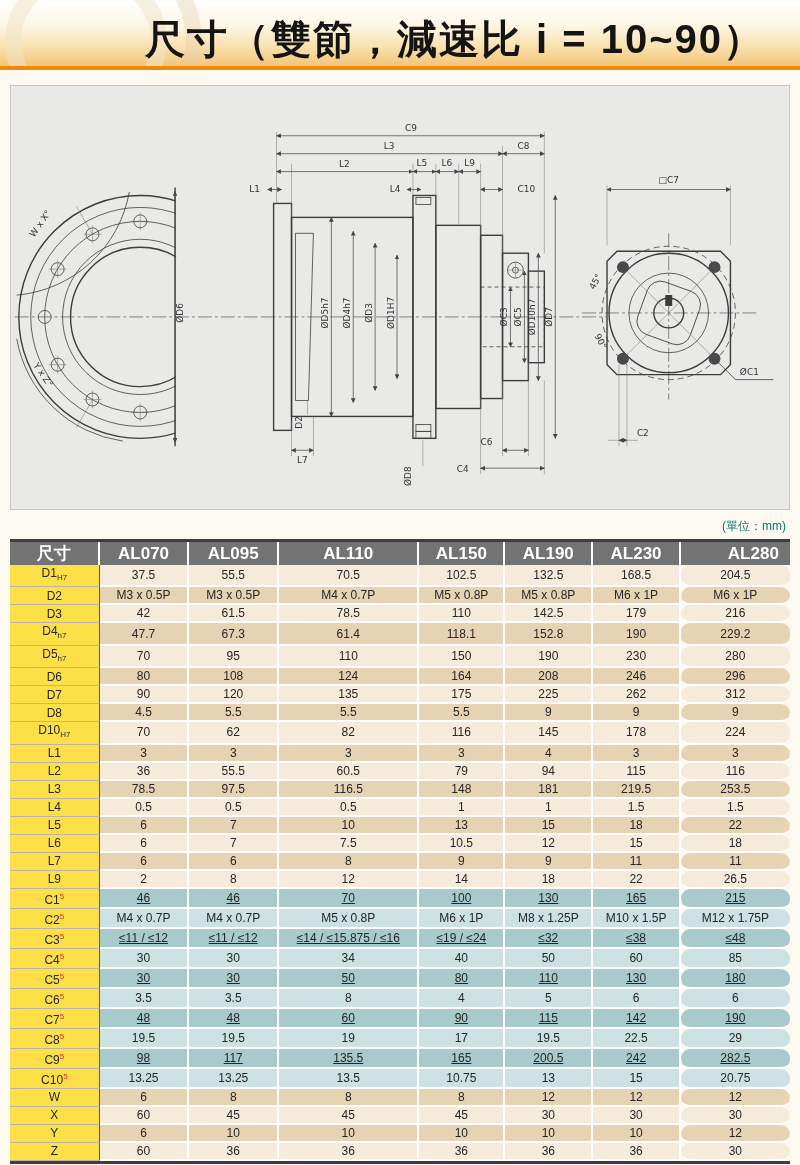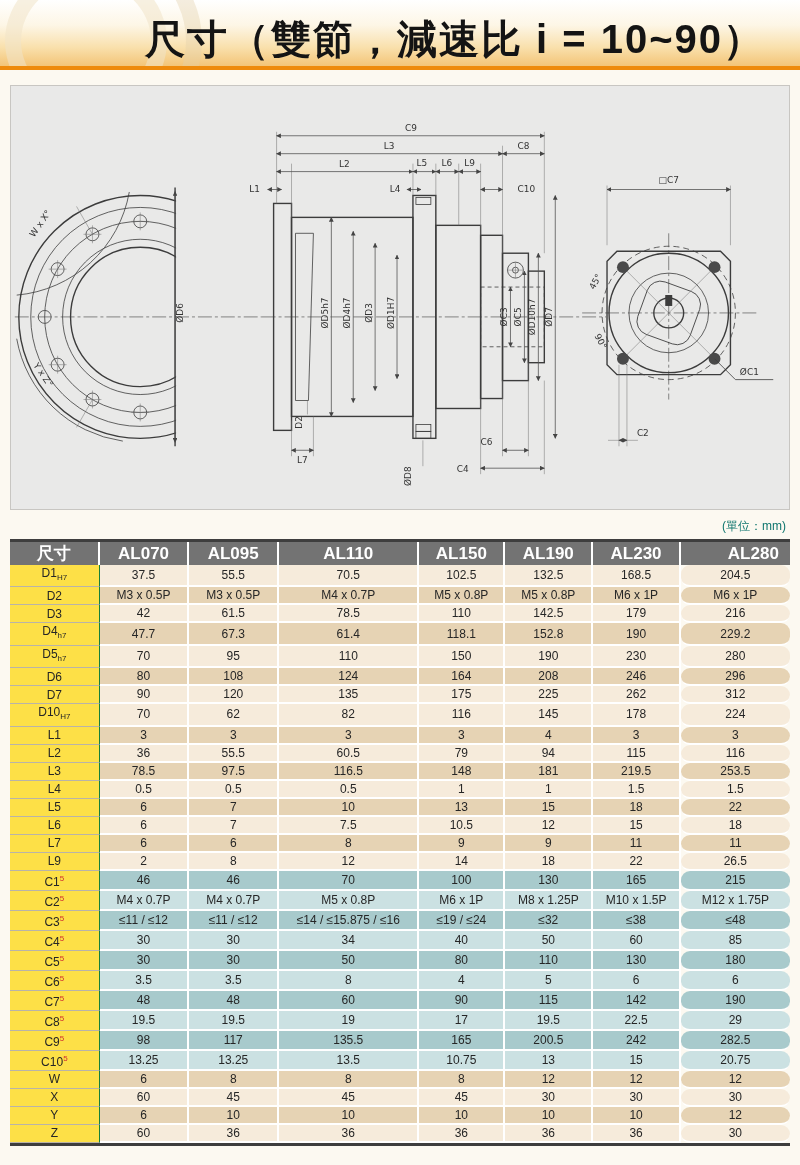--- a/index.html
+++ b/index.html
@@ -53,21 +53,21 @@
   }
   th:last-child { border-right:none;padding-left:36px; }
   td { font-size:12px; line-height:14px; padding:1px 2px; text-align:center;
        border-right:2px solid #FFF; border-bottom:2px solid #FFF; }
   td:last-child { border-right:none;border-radius:9px; }
   td.lbl { background:#fde047; border-right:1px solid #15803d; border-bottom:1px solid #b9b3a8; }
   td.lbl sub { font-size:8px; }
   td.lbl sup { font-size:8px; color:#D03030; }
   .tan-light  { background:#F6EBDB; }
   .tan-dark   { background:#E6D3B4; }
-  .teal-dark  { background:#A8CACC; }
+  .teal-dark  { background:#A8CACC;text-decoration:underline; }
   .teal-light { background:#CBE1E2; }
 </style>
 </head>
 <body>
 
 <header class="hdr">
   <div class="swirl"></div>
   <h1>尺寸（雙節，減速比 i = 10~90）</h1>
 </header>
 <div class="orange-rule"></div>
@@ -346,20 +346,30 @@
           <td class="lbl">D7</td>
           <td class="val tan-light">90</td>
           <td class="val tan-light">120</td>
           <td class="val tan-light">135</td>
           <td class="val tan-light">175</td>
           <td class="val tan-light">225</td>
           <td class="val tan-light">262</td>
           <td class="val tan-light">312</td>
         </tr>
         <tr>
+          <td class="lbl">D8</td>
+          <td class="val tan-dark">4.5</td>
+          <td class="val tan-dark">5.5</td>
+          <td class="val tan-dark">5.5</td>
+          <td class="val tan-dark">5.5</td>
+          <td class="val tan-dark">9</td>
+          <td class="val tan-dark">9</td>
+          <td class="val tan-dark">9</td>
+        </tr>
+        <tr>
           <td class="lbl">D10<sub>H7</sub></td>
           <td class="val tan-light">70</td>
           <td class="val tan-light">62</td>
           <td class="val tan-light">82</td>
           <td class="val tan-light">116</td>
           <td class="val tan-light">145</td>
           <td class="val tan-light">178</td>
           <td class="val tan-light">224</td>
         </tr>
         <tr>

